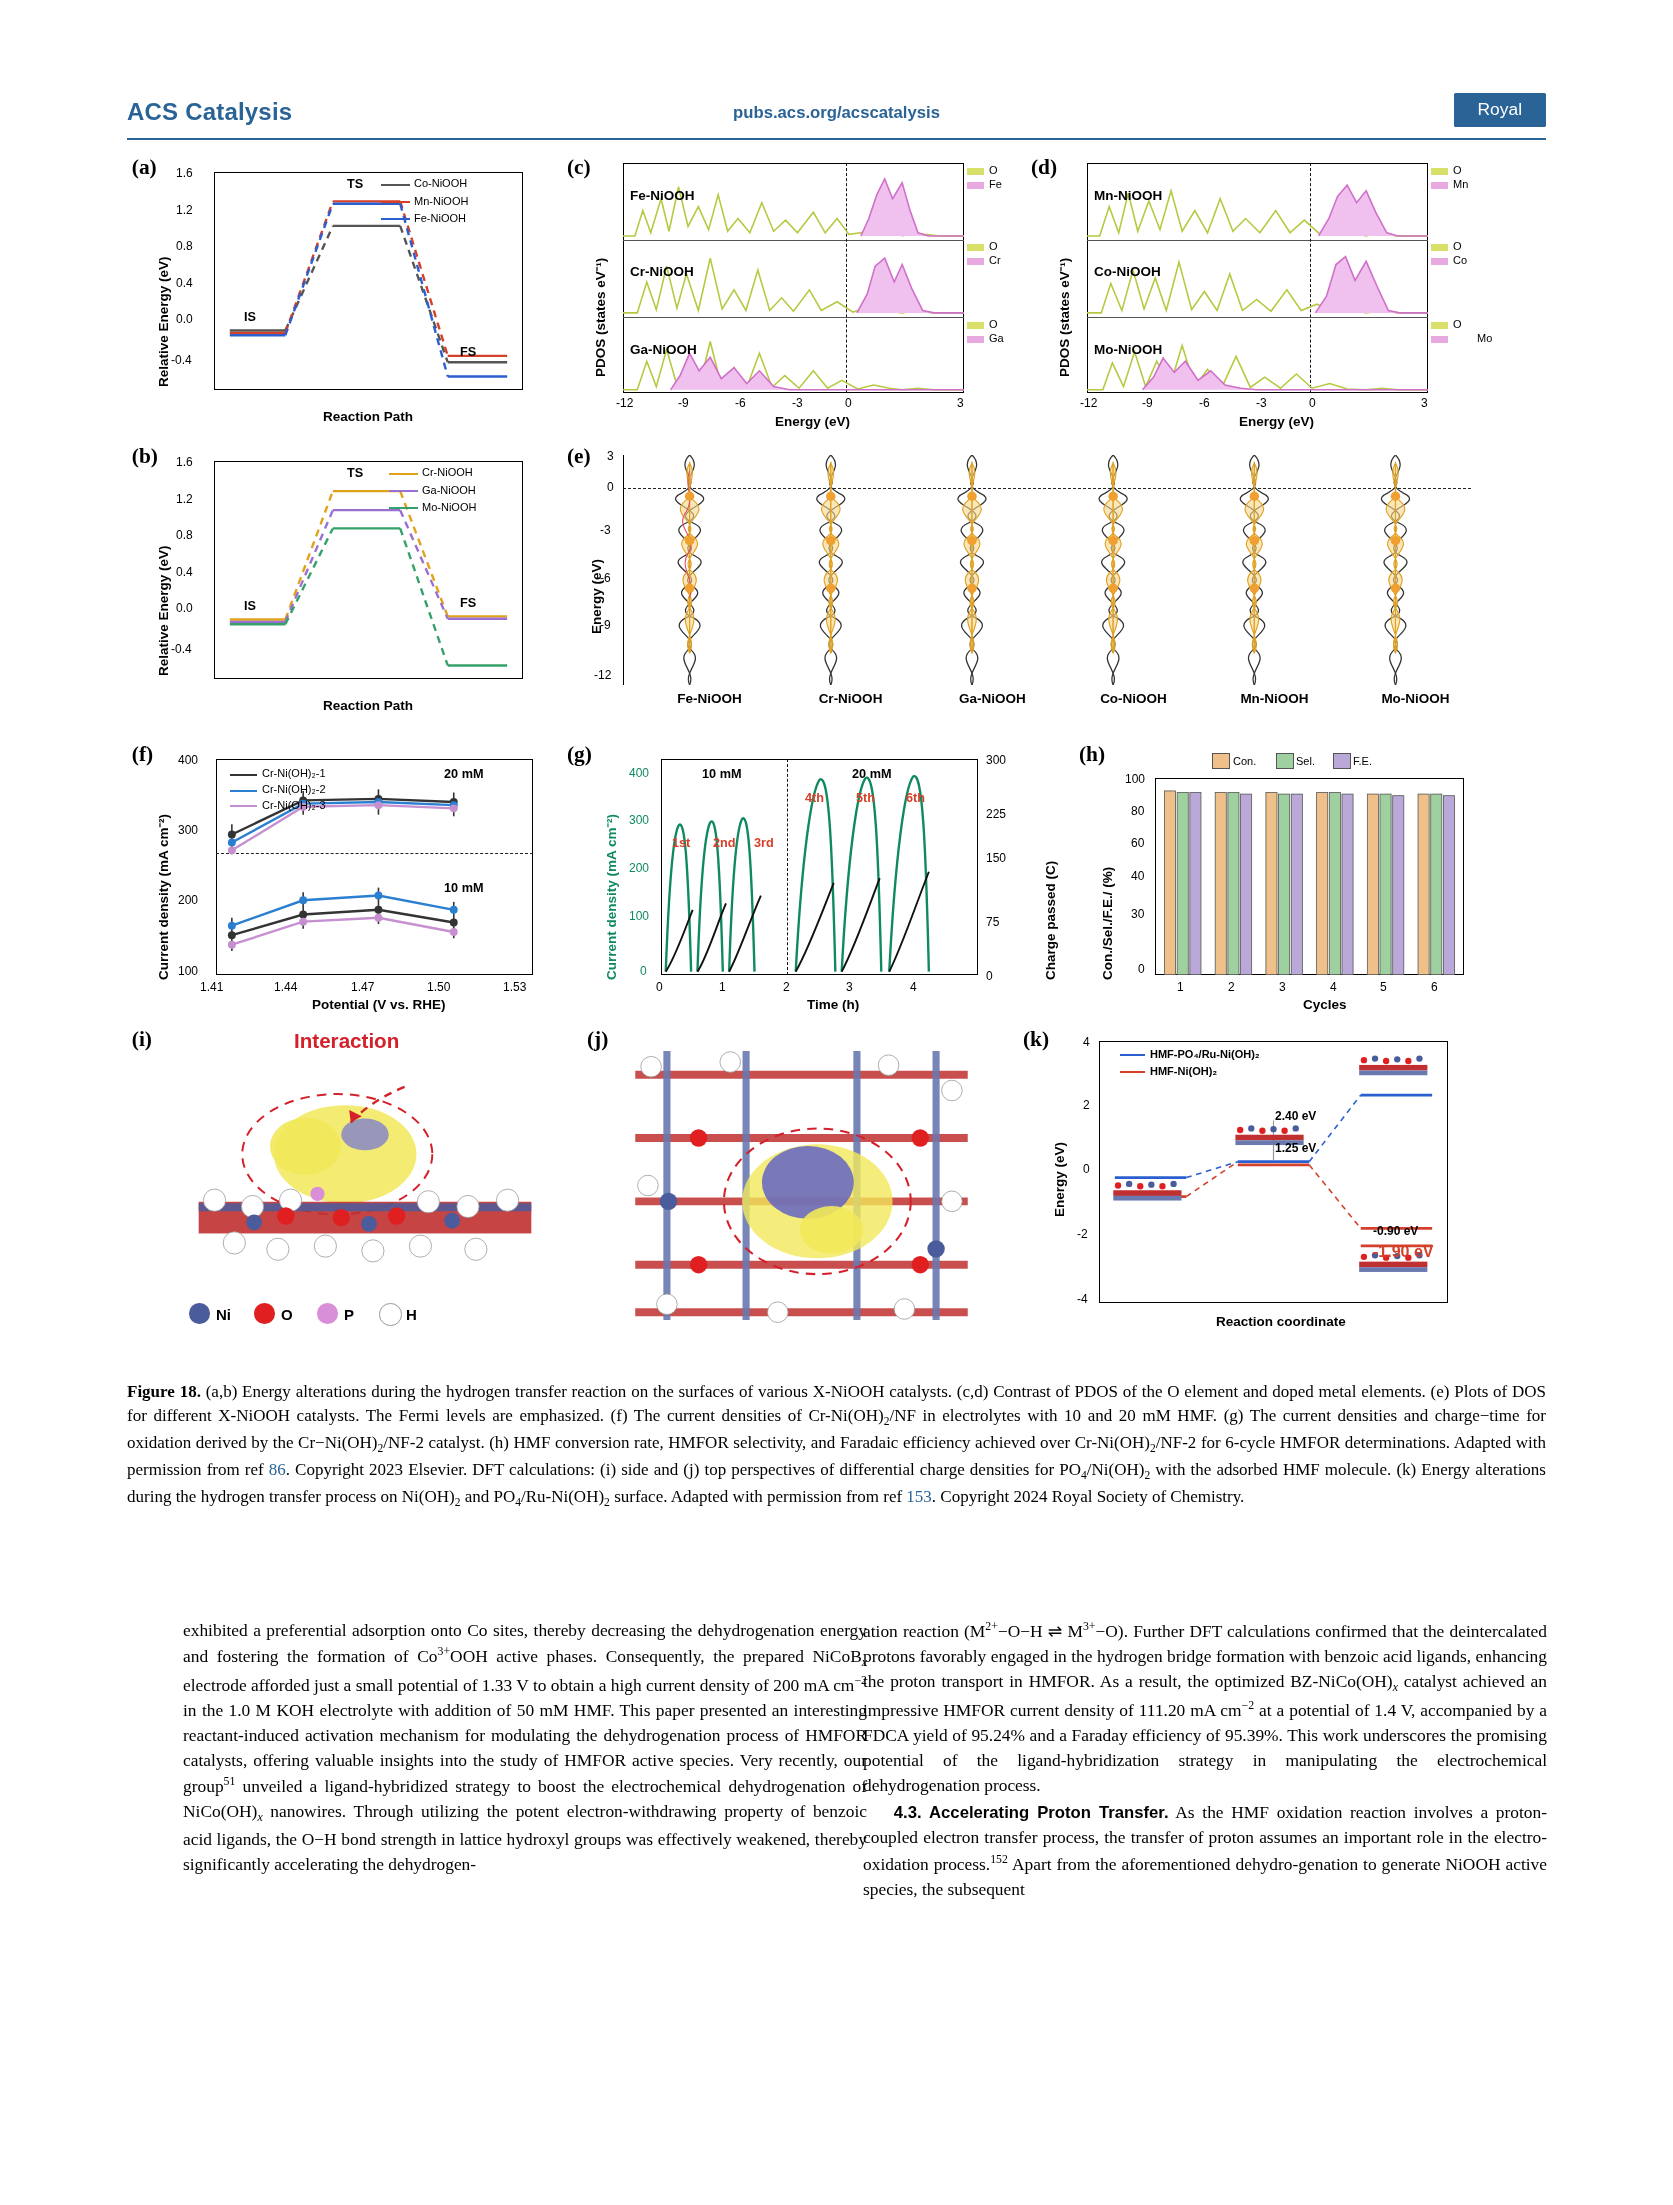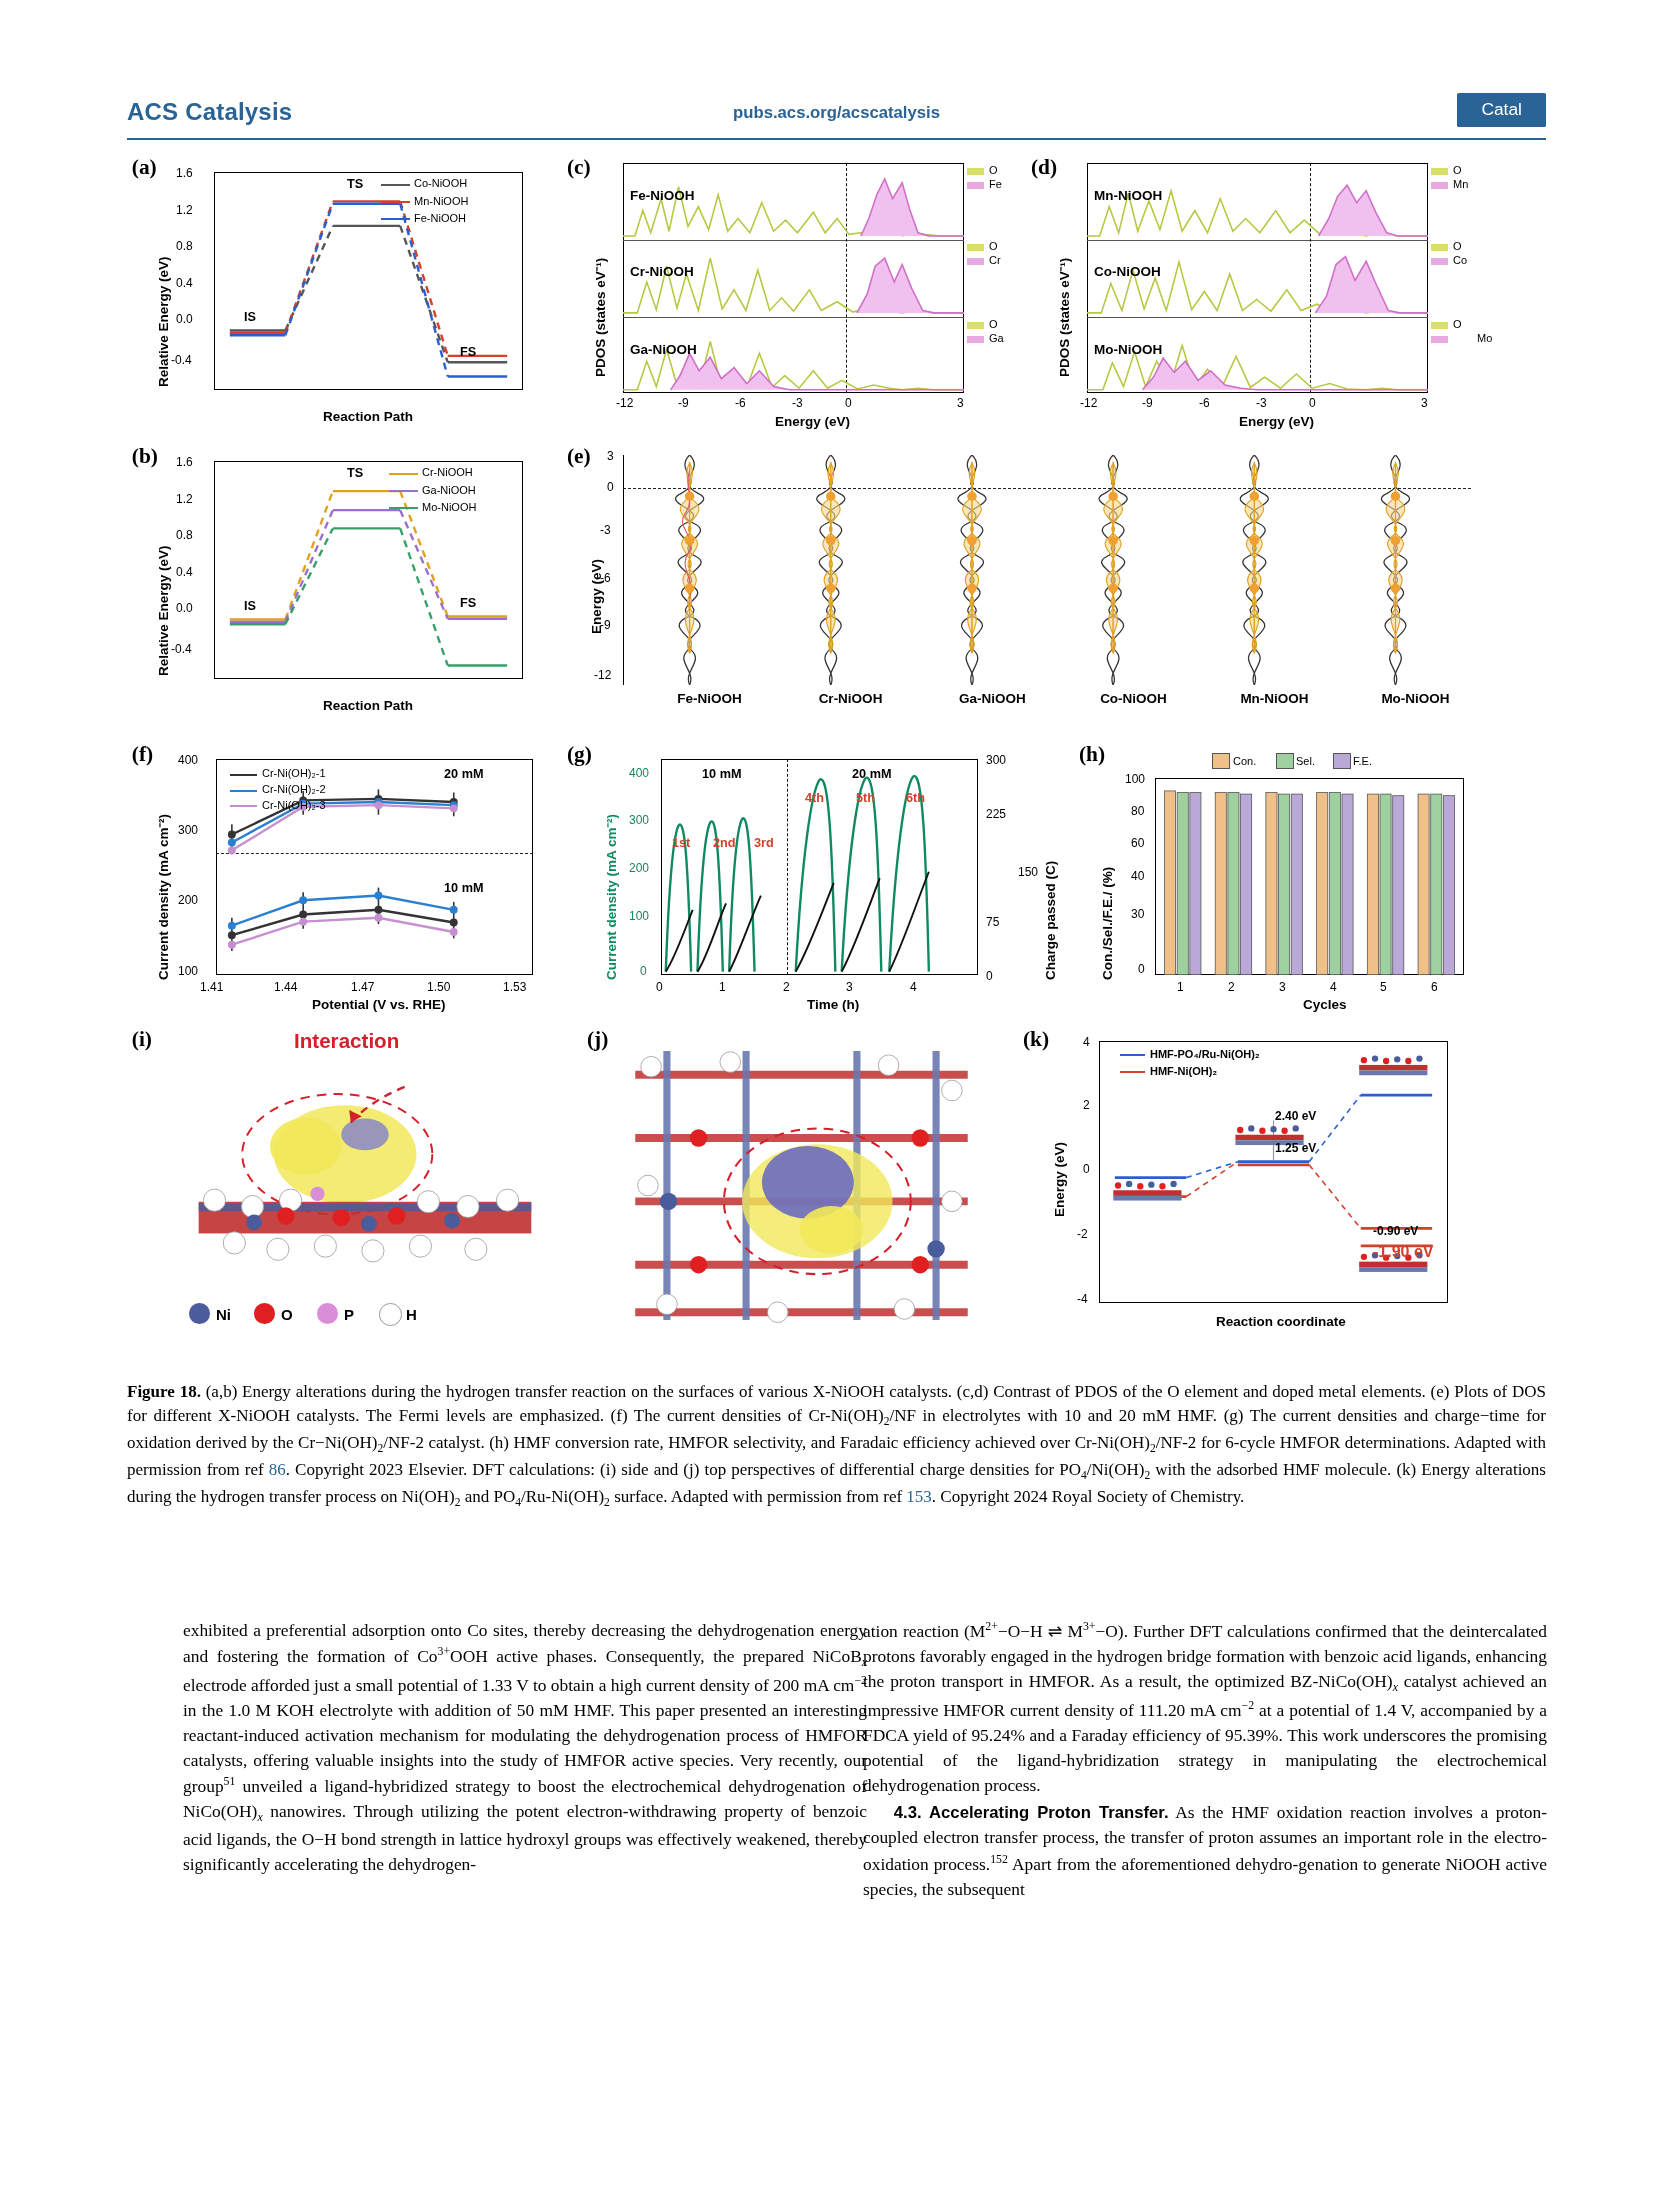--- a/index.html
+++ b/index.html
@@ -52,21 +52,21 @@
   .atom{position:absolute;border-radius:50%;}
 </style>
 </head>
 <body>
 
 <div class="page">
 
   <div class="header">
     <div class="hdr-journal">ACS Catalysis</div>
     <div class="hdr-url">pubs.acs.org/acscatalysis</div>
-    <div class="hdr-badge">Catal</div>
+    <div class="hdr-badge">Royal</div>
     <div class="hdr-rule"></div>
   </div>
 
   <div class="figure">
 
     <div class="panel" style="left:0px;top:0px;width:412px;height:285px;">
       <div class="plabel" style="left:4.8px;top:0px;">(a)</div>
       <div class="axbox" style="left:87px;top:17.4px;width:309px;height:218px;"></div>
       <div class="ylab" style="left:28.5px;top:232px;">Relative Energy (eV)</div>
       <div class="xlab" style="left:170px;top:254px;">Reaction Path</div>
@@ -405,21 +405,21 @@
       <div class="ylab" style="left:35px;top:238px;color:#0f8a5f;">Current density (mA cm⁻²)</div>
       <div class="ylab" style="left:476px;top:238px;">Charge passed (C)</div>
       <div class="xlab" style="left:214px;top:255px;">Time (h)</div>
       <div class="tick" style="left:62px;top:24px;color:#0f8a5f;">400</div>
       <div class="tick" style="left:62px;top:71px;color:#0f8a5f;">300</div>
       <div class="tick" style="left:62px;top:119px;color:#0f8a5f;">200</div>
       <div class="tick" style="left:62px;top:167px;color:#0f8a5f;">100</div>
       <div class="tick" style="left:73px;top:222px;color:#0f8a5f;">0</div>
       <div class="tick" style="left:419px;top:11px;">300</div>
       <div class="tick" style="left:419px;top:65px;">225</div>
-      <div class="tick" style="left:419px;top:123px;margin-left:32px;">150</div>
+      <div class="tick" style="left:419px;top:109px;">150</div>
       <div class="tick" style="left:419px;top:173px;">75</div>
       <div class="tick" style="left:419px;top:227px;">0</div>
       <div class="tick" style="left:89px;top:238px;">0</div>
       <div class="tick" style="left:152px;top:238px;">1</div>
       <div class="tick" style="left:216px;top:238px;">2</div>
       <div class="tick" style="left:279px;top:238px;">3</div>
       <div class="tick" style="left:343px;top:238px;">4</div>
       <div style="position:absolute;left:220px;top:17.4px;width:0;height:216px;border-left:1.6px dashed #111;"></div>
       <svg style="position:absolute;left:94px;top:17.4px;" width="317" height="216" viewBox="0 0 400 272">
         <g fill="none" stroke="#0f8a5f" stroke-width="3">

